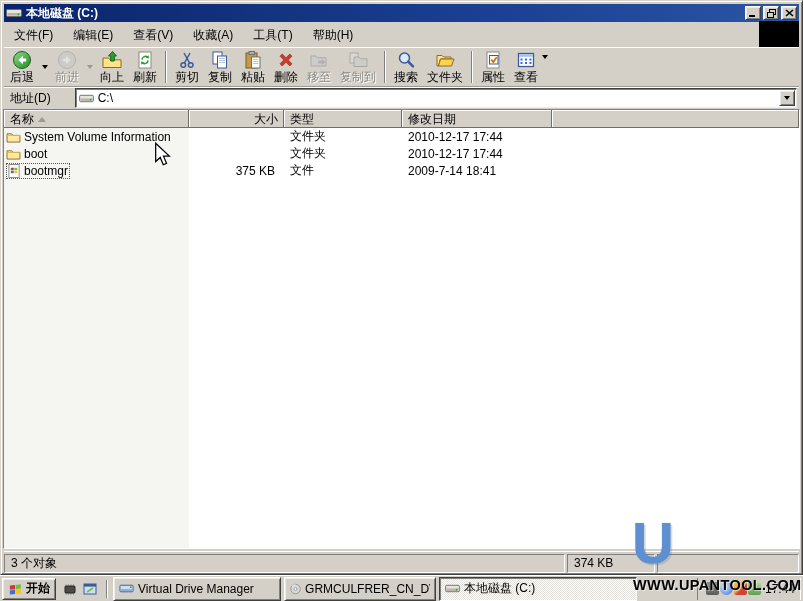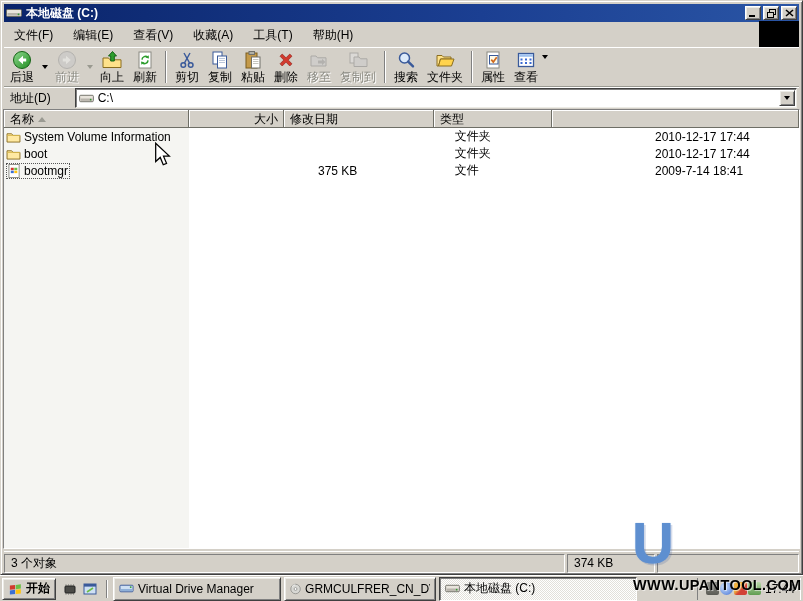--- a/index.html
+++ b/index.html
@@ -84,21 +84,21 @@
   .colhdr {
     background:#d4d0c8; padding:2px 6px; white-space:nowrap;
     box-shadow: inset -1px -1px 0 #6e6e66, inset 1px 1px 0 #fff;
     display:flex; align-items:center; gap:4px; overflow:hidden;
   }
   .colhdr.right { justify-content:flex-end; }
   .sort-arrow { width:0; height:0; border-left:4px solid transparent; border-right:4px solid transparent; border-bottom:5px solid #9a9a92; }
   .c-name{width:185px;} .c-size{width:95px;} .c-type{width:118px;} .c-date{width:150px;} .c-fill{flex:1;}
   .rows-area { position:relative; height:421px; }
   .sort-tint { position:absolute; left:0; top:0; bottom:0; width:185px; background:#f5f5f2; }
-  .lrow { display:flex; height:17px; align-items:center; position:relative; z-index:1;justify-content:space-between; }
+  .lrow { display:flex; height:17px; align-items:center; position:relative; z-index:1; }
   .cell { white-space:nowrap; overflow:hidden; }
   .cell-name { width:185px; display:flex; align-items:center; gap:3px; padding-left:2px; }
   .cell-size { width:95px; text-align:right; padding-right:9px; }
   .cell-type { width:118px; padding-left:6px; }
   .cell-date { width:150px; padding-left:6px; }
   .focus-box { border:1px dotted #555; padding:0 1px; }
   
   .statusbar {
     position:absolute; left:3px; right:3px; top:550px; height:22px;
     display:flex; gap:2px; align-items:center; border-top:1px solid #fff; padding-top:1px;
@@ -367,25 +367,25 @@
 
     <div class="listview">
       <div class="hdr-row">
         <div class="colhdr c-name">
           <span>名称</span>
           <span class="sort-arrow"></span>
         </div>
         <div class="colhdr c-size right">
             <span>大小</span>
           </div>
+        <div class="colhdr c-type">
+            <span>类型</span>
+          </div>
         <div class="colhdr c-date">
             <span>修改日期</span>
-          </div>
-        <div class="colhdr c-type">
-            <span>类型</span>
           </div>
         <div class="colhdr c-fill"></div>
       </div>
       <div class="rows-area">
         <div class="sort-tint"></div>
 
         <div class="lrow">
           <div class="cell cell-name">
             <svg width="15" height="12" viewBox="0 0 16 13">
                 <path d="M1 3 L6 3 L7.5 4.8 L15 4.8 L15 12 L1 12 Z" fill="#ffe9a2" stroke="#8a6d1f"></path>

